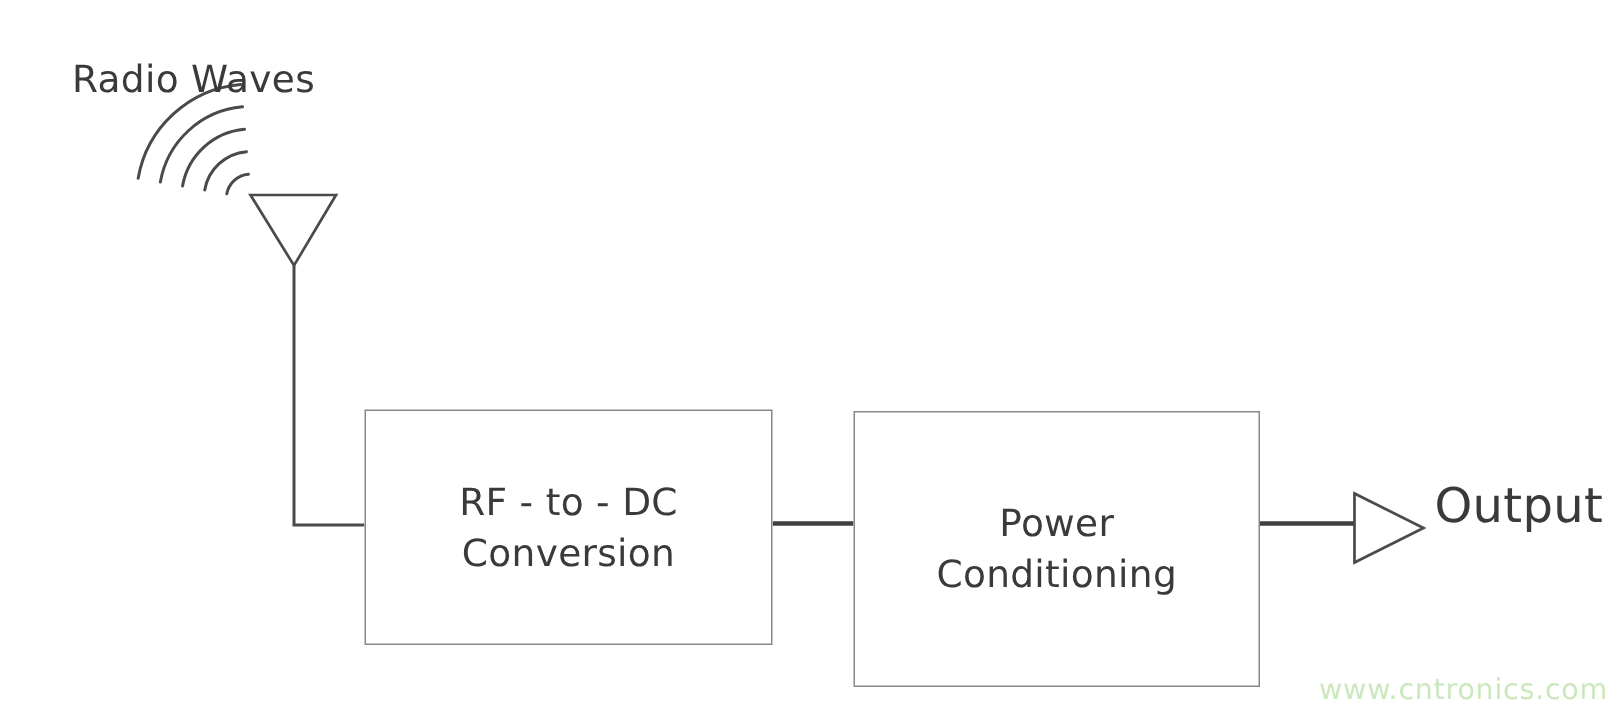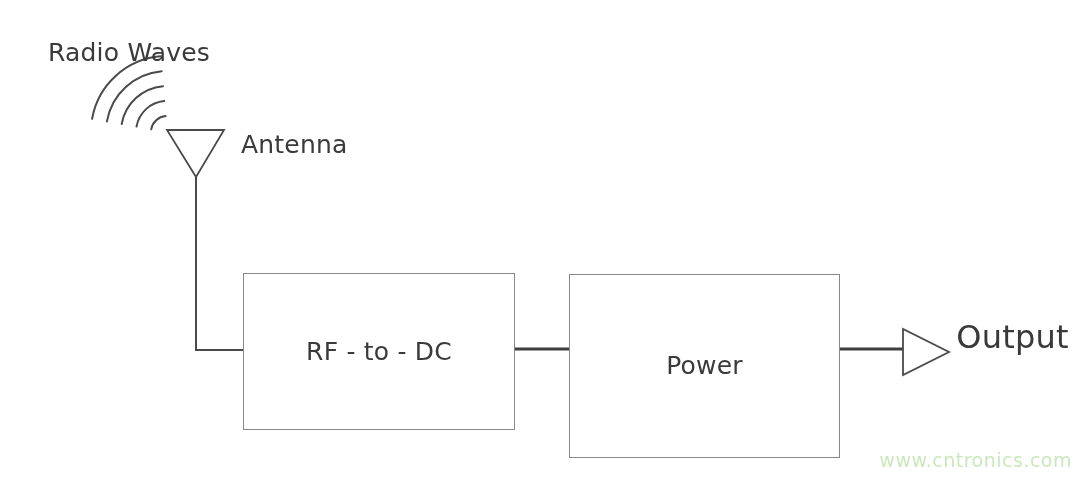--- a/index.html
+++ b/index.html
@@ -110,28 +110,29 @@
 
     <path class="connector" d="M 500 349 L 554 349"></path>
 
     <path class="connector" d="M 825 349 L 888 349"></path>
 
     <polygon class="output-arrow-shape" points="888,329 888,375 934,352"></polygon>
   </svg>
 
   <div class="label label-radio-waves">Radio Waves</div>
 
-  <div class="label label-antenna">Antenna</div>
 
   <div class="block block-rf">
     <span>RF - to - DC</span>
+    <span>Conversion</span>
   </div>
 
   <div class="block block-power">
     <span>Power</span>
+    <span>Conditioning</span>
   </div>
 
   <div class="output-label">
     <div>Output</div>
   </div>
 
   <div class="watermark">www.cntronics.com</div>
 
 </div>
 

